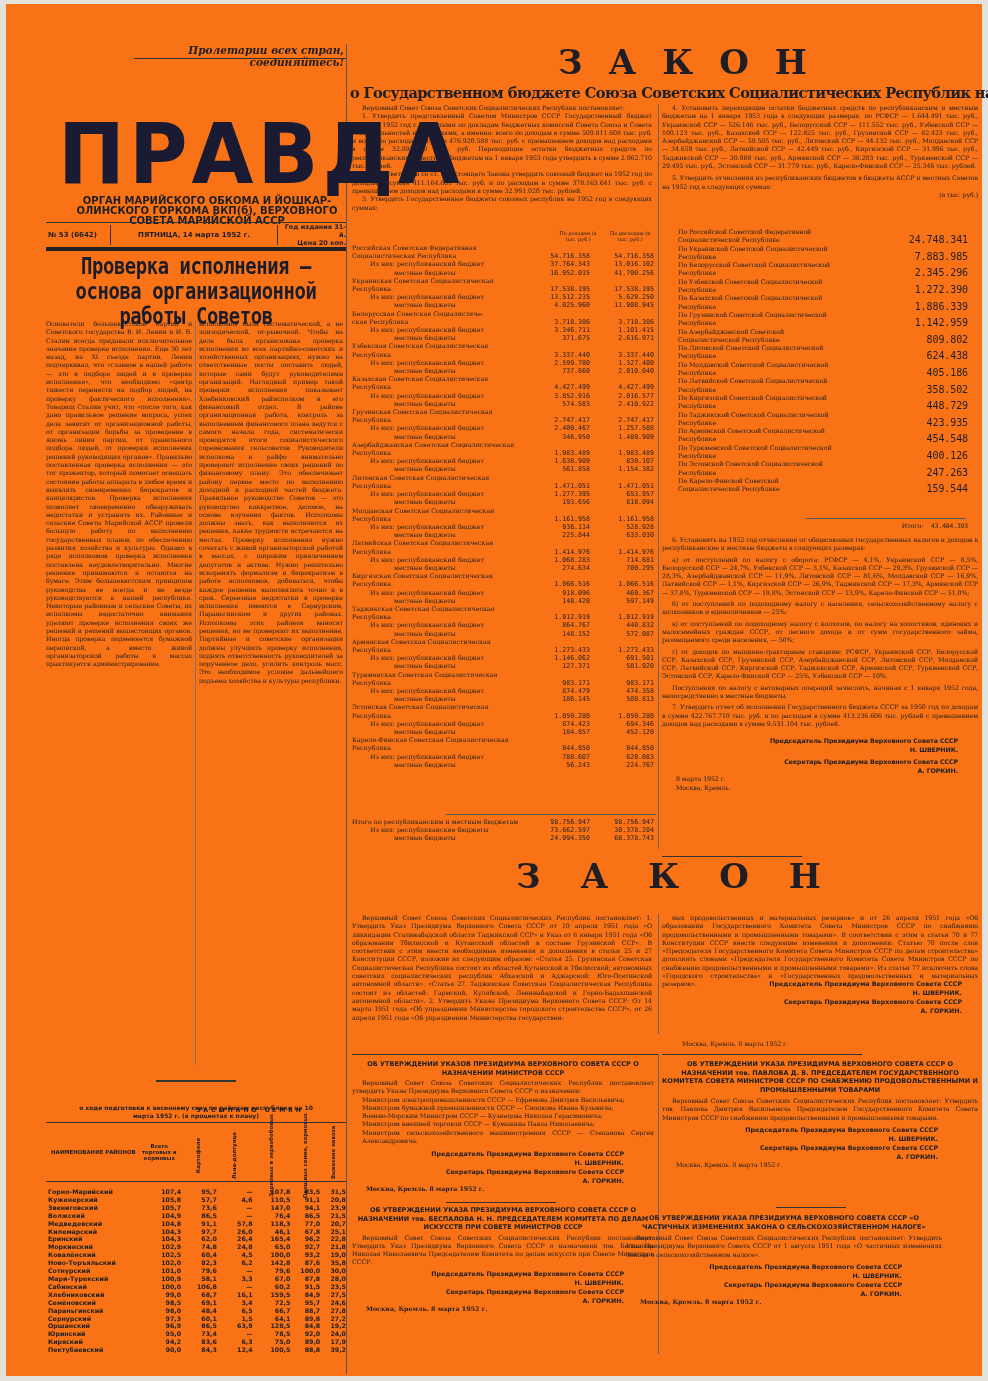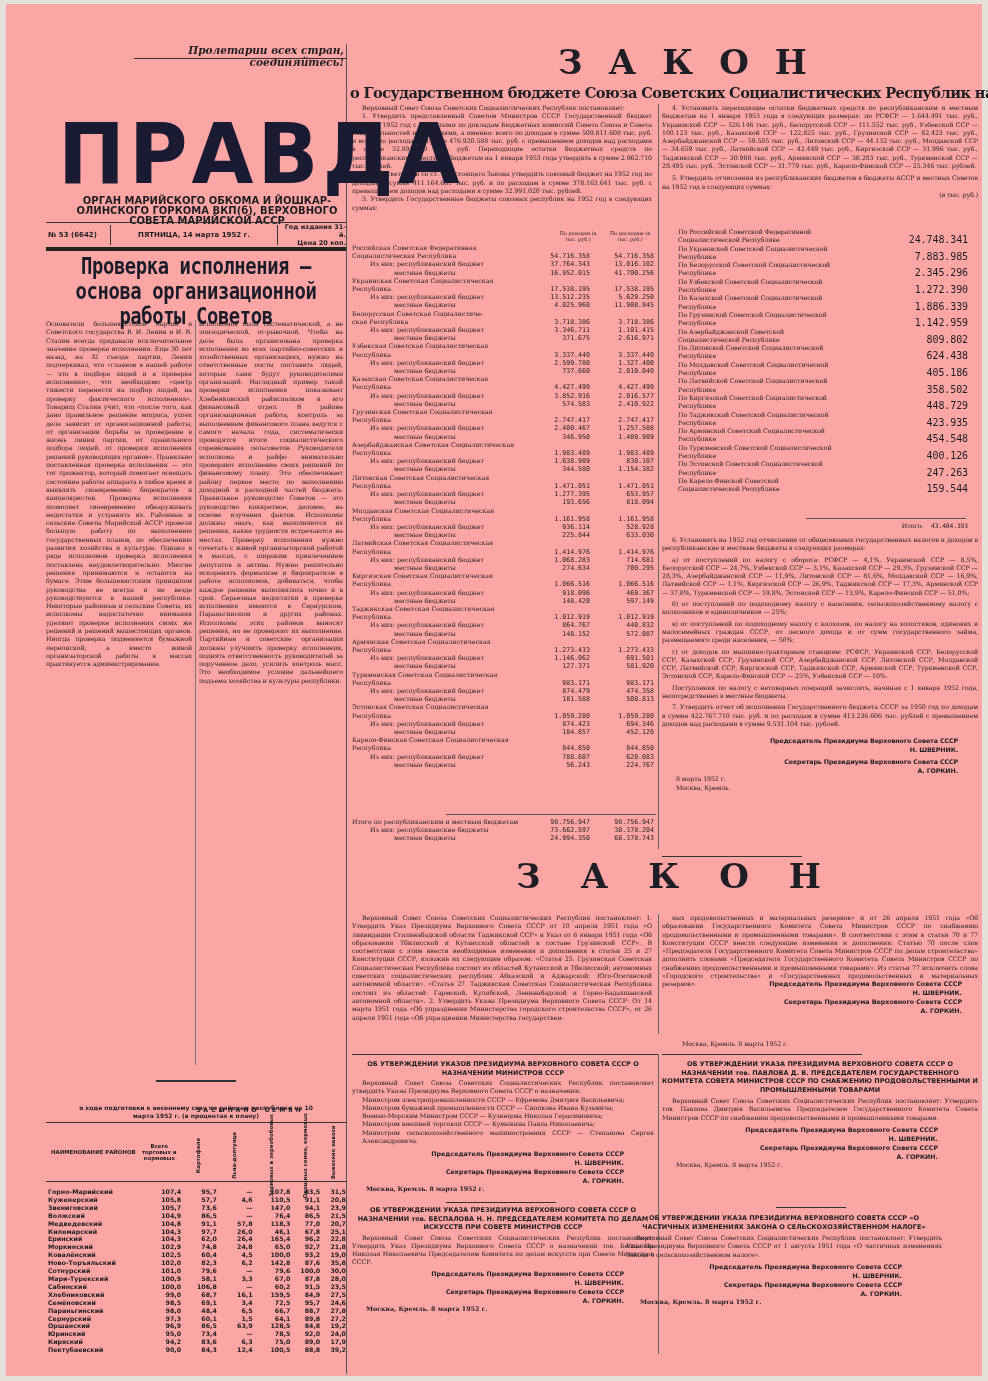--- a/index.html
+++ b/index.html
@@ -1,17 +1,17 @@
 <!DOCTYPE html>
 <html><head>
 <meta charset="utf-8">
 <style>
   html,body{margin:0;padding:0;}
   body{width:988px;height:1381px;background:#e3e1da;overflow:hidden;position:relative;font-family:"DejaVu Serif",serif;color:#1e1e22;}
-  .page{position:absolute;left:6px;top:4px;width:976px;height:1372px;background:#fca5a5;}
+  .page{position:absolute;left:6px;top:4px;width:976px;height:1372px;background:#f97316;}
   .abs{position:absolute;}
   .tiny{font-size:6.3px;line-height:8.3px;text-align:justify;letter-spacing:-0.1px;}
   .tinyb{font-size:6.3px;line-height:8.3px;font-weight:bold;}
   .vrule{position:absolute;width:1px;background:#444;}
   .hrule{position:absolute;height:1px;background:#333;}
   
   .motto{position:absolute;left:128px;top:40px;width:210px;font-style:italic;font-weight:bold;font-size:10.5px;font-family:"DejaVu Serif",serif;text-align:right;}
   .mari{position:absolute;left:58px;top:78px;width:280px;font-family:"DejaVu Serif",serif;font-weight:bold;font-size:33px;letter-spacing:1px;text-align:center;color:#1d1e3a;}
   .pravda{position:absolute;left:52px;top:110px;width:290px;font-family:"DejaVu Sans","Liberation Sans",sans-serif;font-weight:900;font-size:80px;line-height:82px;letter-spacing:4px;text-align:center;color:#1a1b33;transform:scaleY(1.05);}
   .organ{position:absolute;left:56px;top:192px;width:290px;text-align:center;font-size:10px;line-height:10px;font-weight:bold;font-family:"DejaVu Sans",sans-serif;}
@@ -425,21 +425,21 @@
         <div class="v">1.983.489</div>
         <div class="v2">1.983.489</div>
       </div>
       <div class="brow">
         <div class="n ind">Из них: республиканский бюджет</div>
         <div class="v">1.638.909</div>
         <div class="v2">830.107</div>
       </div>
       <div class="brow">
         <div class="n ind2">местные бюджеты</div>
-        <div class="v">344.580</div>
+        <div class="v">561.858</div>
         <div class="v2">1.154.382</div>
       </div>
       <div class="brow">
         <div class="n">Литовская Советская Социалистическая</div>
         <div class="v"></div>
         <div class="v2"></div>
       </div>
       <div class="brow">
         <div class="n">Республика</div>
         <div class="v">1.471.051</div>
@@ -565,21 +565,21 @@
         <div class="v">983.171</div>
         <div class="v2">983.171</div>
       </div>
       <div class="brow">
         <div class="n ind">Из них: республиканский бюджет</div>
         <div class="v">874.479</div>
         <div class="v2">474.358</div>
       </div>
       <div class="brow">
         <div class="n ind2">местные бюджеты</div>
-        <div class="v">181.588</div>
+        <div class="v">186.145</div>
         <div class="v2">508.813</div>
       </div>
       <div class="brow">
         <div class="n">Эстонская Советская Социалистическая</div>
         <div class="v"></div>
         <div class="v2"></div>
       </div>
       <div class="brow">
         <div class="n">Республика</div>
         <div class="v">1.059.280</div>

